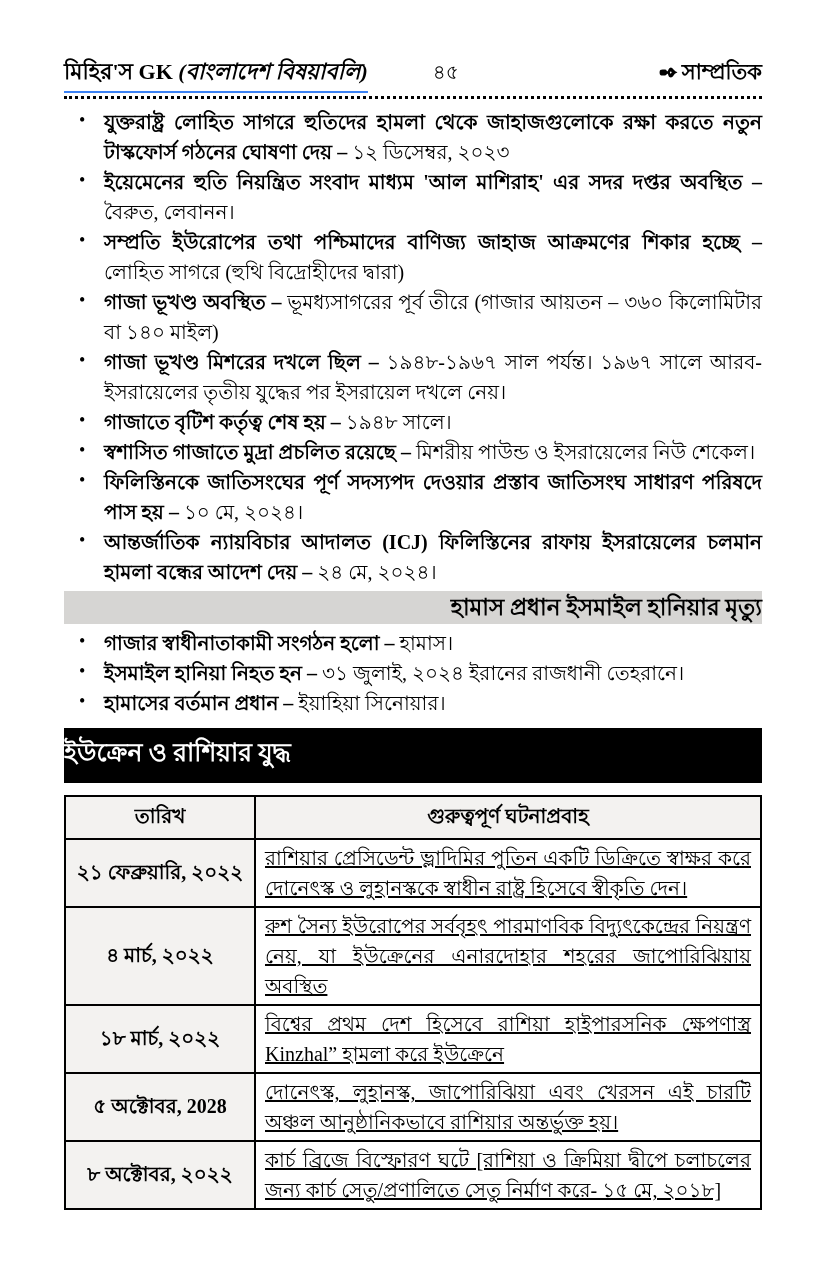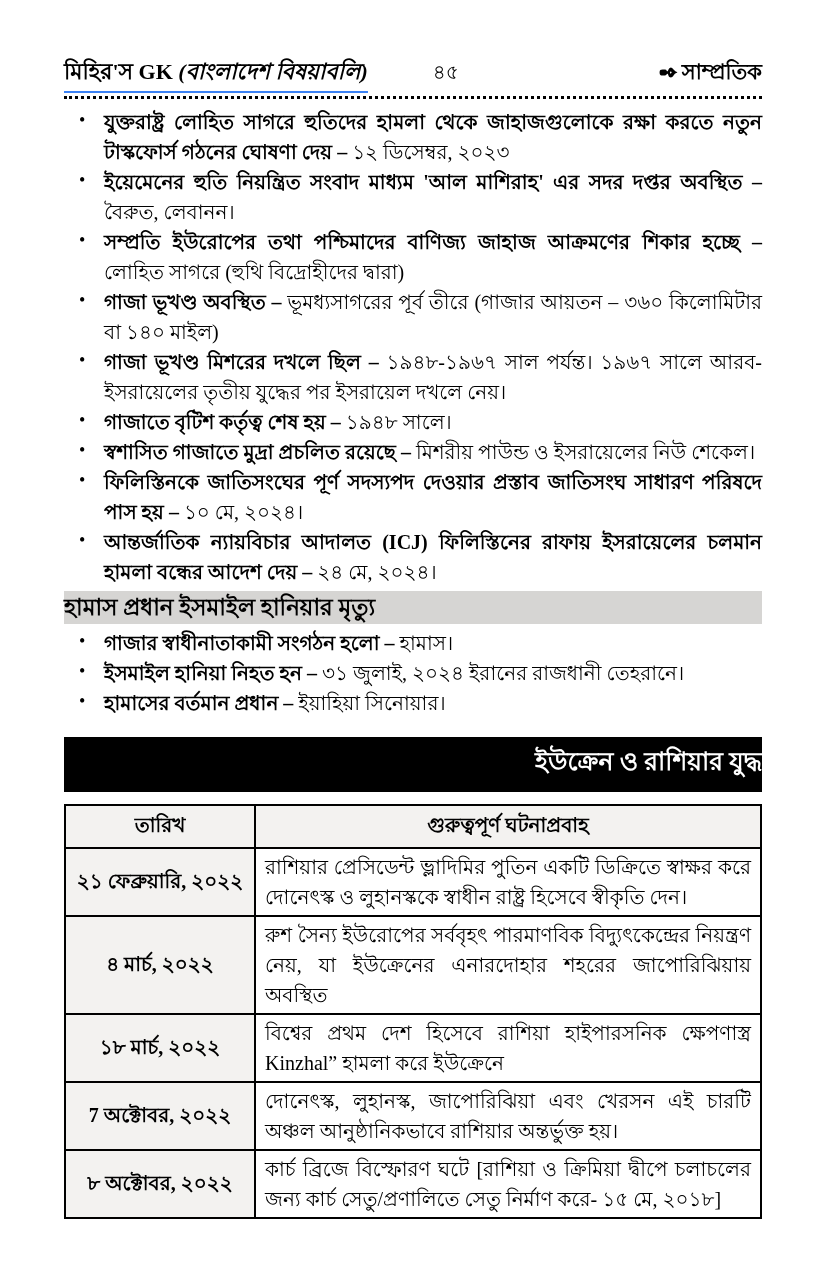--- a/index.html
+++ b/index.html
@@ -52,34 +52,34 @@
     font-size: 18px;
   }
   .bullet .text {
     flex: 1 1 auto;
     text-align: justify;
   }
   .bullet .text b { font-weight: bold; }
   
   .gray-banner {
     background: #d6d5d3;
-    text-align: left;
+    text-align: right;
     font-weight: bold;
     font-size: 23px;
     line-height: 1.45;
     margin: 4px 0 2px 0;
   }
   .black-banner {
     background: #000;
     color: #fff;
-    text-align: right;
+    text-align: left;
     font-weight: bold;
     font-size: 25px;
     padding: 5px 0 7px 0;
-    margin: 19px 0 12px 0;
+    margin: 10px 0 12px 0;
   }
   
   table.events {
     width: 100%;
     border-collapse: collapse;
     font-size: 20px;
   }
   table.events th, table.events td {
     border: 2px solid #000000;
   }
@@ -95,20 +95,21 @@
     font-weight: bold;
     background: #f3f2f0;
     padding: 4px 6px;
     white-space: nowrap;
     margin-top: 8px;
   }
   td.event-cell {
     padding: 3px 9px;
     text-align: justify;
     line-height: 1.5;
+    text-decoration: underline;
   }
 </style>
 </head>
 <body>
 
 <div class="page">
 
   <div class="running-head">
     <span class="book-title"><b>মিহির'স GK</b> <span class="paren">(বাংলাদেশ বিষয়াবলি)</span></span>
     <span class="page-number">৪৫</span>
@@ -186,21 +187,21 @@
         </tr>
       <tr>
           <td class="date-cell">৪ মার্চ, ২০২২</td>
           <td class="event-cell">রুশ সৈন্য ইউরোপের সর্ববৃহৎ পারমাণবিক বিদ্যুৎকেন্দ্রের নিয়ন্ত্রণ নেয়, যা ইউক্রেনের এনারদোহার শহরের জাপোরিঝিয়ায় অবস্থিত</td>
         </tr>
       <tr>
           <td class="date-cell">১৮ মার্চ, ২০২২</td>
           <td class="event-cell">বিশ্বের প্রথম দেশ হিসেবে রাশিয়া হাইপারসনিক ক্ষেপণাস্ত্র Kinzhal” হামলা করে ইউক্রেনে</td>
         </tr>
       <tr>
-          <td class="date-cell">7 অক্টোবর, ২০২২</td>
+          <td class="date-cell">৫ অক্টোবর, 2028</td>
           <td class="event-cell">দোনেৎস্ক, লুহানস্ক, জাপোরিঝিয়া এবং খেরসন এই চারটি অঞ্চল আনুষ্ঠানিকভাবে রাশিয়ার অন্তর্ভুক্ত হয়।</td>
         </tr>
       <tr>
           <td class="date-cell">৮ অক্টোবর, ২০২২</td>
           <td class="event-cell">কার্চ ব্রিজে বিস্ফোরণ ঘটে [রাশিয়া ও ক্রিমিয়া দ্বীপে চলাচলের জন্য কার্চ সেতু/প্রণালিতে সেতু নির্মাণ করে- ১৫ মে, ২০১৮]</td>
         </tr>
 
     </tbody>
   </table>
 

